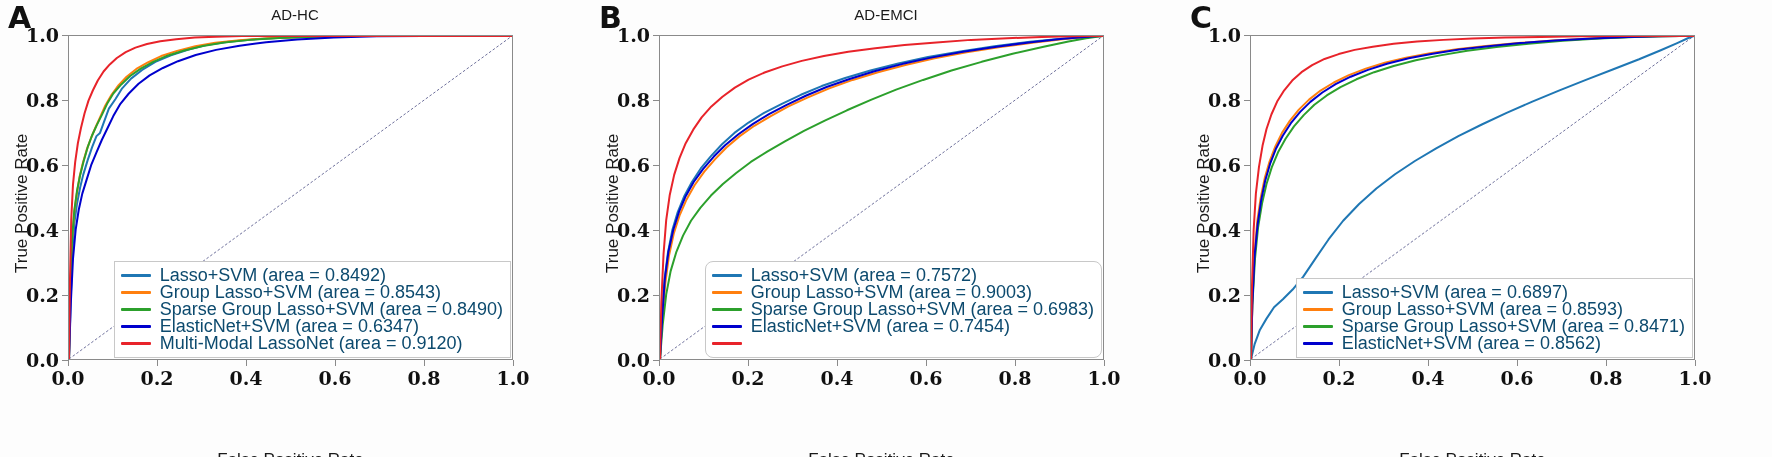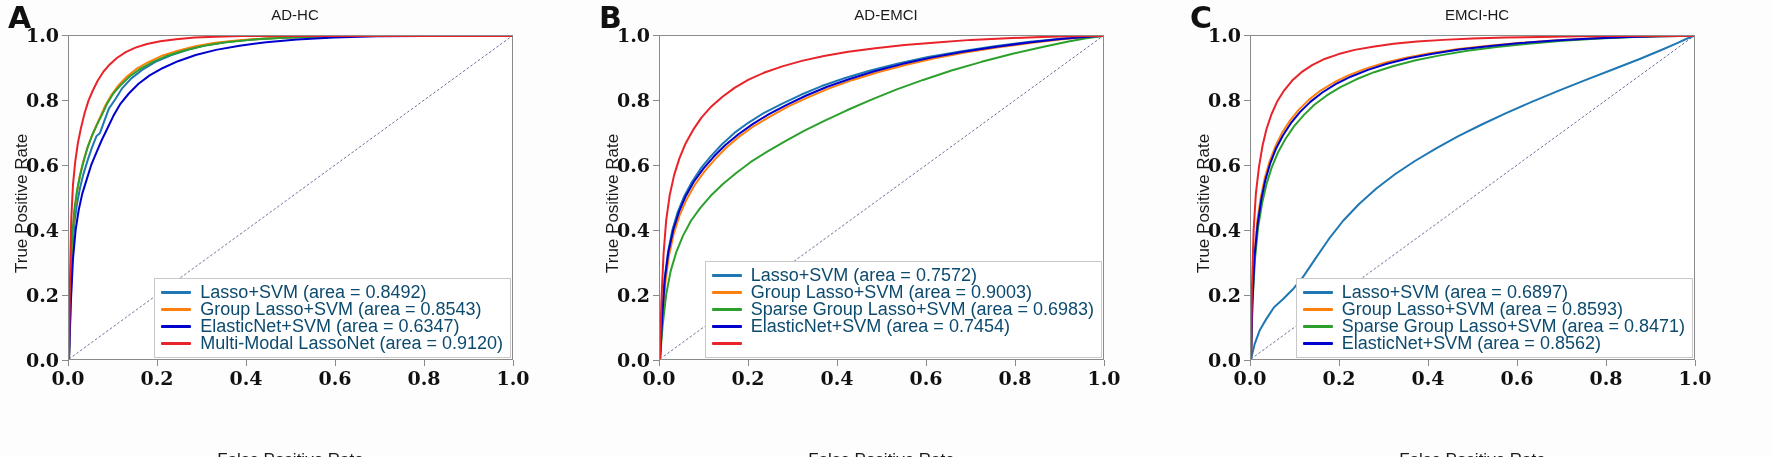--- a/index.html
+++ b/index.html
@@ -89,20 +89,24 @@
       <div class="ylabel" style="left: -56px; top: 238px;">True Positive Rate</div>
       <div class="xlabel">False Positive Rate</div>
       <div class="legend" style="right: 2px; bottom: 2px;">
           <div class="legend-row">
             <span class="legend-swatch" style="background: rgb(31, 119, 180);"></span>
             <span class="legend-text">Lasso+SVM (area = 0.8492)</span>
           </div>
           <div class="legend-row">
             <span class="legend-swatch" style="background: rgb(255, 127, 14);"></span>
             <span class="legend-text">Group Lasso+SVM (area = 0.8543)</span>
+          </div>
+          <div class="legend-row">
+            <span class="legend-swatch" style="background: rgb(44, 160, 44);"></span>
+            <span class="legend-text">Sparse Group Lasso+SVM (area = 0.8490)</span>
           </div>
           <div class="legend-row">
             <span class="legend-swatch" style="background: rgb(0, 0, 205);"></span>
             <span class="legend-text">ElasticNet+SVM (area = 0.6347)</span>
           </div>
           <div class="legend-row">
             <span class="legend-swatch" style="background: rgb(232, 35, 42);"></span>
             <span class="legend-text">Multi-Modal LassoNet (area = 0.9120)</span>
           </div>
         </div>
@@ -142,21 +146,21 @@
             <line x1="0" y1="100" x2="100" y2="0" stroke="#15195e" stroke-width="0.62" stroke-dasharray="2.6,2.0" vector-effect="non-scaling-stroke"></line>
             <path d="M0.000 100.000 L0.400 87.000 L1.000 75.500 L1.800 67.000 L2.800 60.000 L4.000 54.500 L5.500 49.500 L7.200 45.200 L9.200 41.000 L11.500 37.200 L14.000 33.500 L16.800 30.000 L20.000 26.800 L23.500 23.800 L27.500 21.000 L31.800 18.200 L36.500 15.500 L41.800 13.000 L47.500 10.700 L53.800 8.500 L60.500 6.500 L67.800 4.800 L75.500 3.200 L83.500 1.800 L90.000 0.900 L95.000 0.400 L98.000 0.100 L100.000 0.000" fill="none" stroke="#1f77b4" stroke-width="2" stroke-linejoin="round" stroke-linecap="round" vector-effect="non-scaling-stroke"></path>
             <path d="M0.000 100.000 L0.500 87.500 L1.200 76.500 L2.000 68.200 L3.100 61.200 L4.400 55.600 L6.000 50.600 L7.800 46.200 L10.000 42.000 L12.400 38.200 L15.000 34.500 L18.000 31.000 L21.300 27.800 L25.000 24.800 L29.000 21.800 L33.400 19.000 L38.200 16.200 L43.500 13.600 L49.200 11.200 L55.400 9.000 L62.000 6.900 L69.200 5.000 L76.800 3.400 L84.500 2.000 L90.800 1.000 L95.500 0.400 L98.200 0.100 L100.000 0.000" fill="none" stroke="#ff7f0e" stroke-width="2" stroke-linejoin="round" stroke-linecap="round" vector-effect="non-scaling-stroke"></path>
             <path d="M0.000 100.000 L0.600 89.500 L1.400 80.000 L2.400 72.800 L3.700 66.800 L5.200 61.800 L7.000 57.200 L9.100 53.200 L11.500 49.400 L14.200 45.800 L17.200 42.400 L20.500 39.000 L24.200 35.800 L28.200 32.600 L32.500 29.400 L37.200 26.200 L42.200 23.000 L47.600 19.800 L53.300 16.600 L59.400 13.600 L65.800 10.700 L72.600 8.000 L79.600 5.500 L86.600 3.300 L92.200 1.700 L96.200 0.700 L98.600 0.200 L100.000 0.000" fill="none" stroke="#2ca02c" stroke-width="2" stroke-linejoin="round" stroke-linecap="round" vector-effect="non-scaling-stroke"></path>
             <path d="M0.000 100.000 L0.500 86.800 L1.100 75.200 L1.900 66.800 L3.000 60.000 L4.300 54.400 L5.800 49.600 L7.600 45.200 L9.700 41.200 L12.100 37.400 L14.700 33.800 L17.700 30.400 L21.000 27.200 L24.600 24.200 L28.600 21.300 L32.900 18.500 L37.600 15.800 L42.800 13.300 L48.400 10.900 L54.600 8.700 L61.200 6.700 L68.400 4.900 L76.000 3.300 L83.800 1.900 L90.400 0.900 L95.200 0.400 L98.100 0.100 L100.000 0.000" fill="none" stroke="#0000cd" stroke-width="2" stroke-linejoin="round" stroke-linecap="round" vector-effect="non-scaling-stroke"></path>
             <path d="M0.000 100.000 L0.300 82.500 L0.800 67.500 L1.400 57.000 L2.200 49.200 L3.200 43.000 L4.400 37.800 L5.800 33.200 L7.500 29.000 L9.400 25.200 L11.600 21.800 L14.100 18.800 L16.900 16.000 L20.000 13.500 L23.600 11.300 L27.600 9.400 L32.000 7.700 L37.000 6.200 L42.500 4.900 L48.600 3.800 L55.200 2.800 L62.400 2.000 L70.200 1.200 L78.400 0.700 L86.200 0.300 L92.500 0.100 L97.000 0.000 L100.000 0.000" fill="none" stroke="#e8232a" stroke-width="2" stroke-linejoin="round" stroke-linecap="round" vector-effect="non-scaling-stroke"></path>
           </svg>
       </div>
       <div class="ylabel" style="left: -56px; top: 238px;">True Positive Rate</div>
       <div class="xlabel">False Positive Rate</div>
-      <div class="legend" style="right: 2px; bottom: 2px;">
+      <div class="legend" style="right: 2px; bottom: 2px; border-radius: 8px;">
           <div class="legend-row">
             <span class="legend-swatch" style="background: rgb(31, 119, 180);"></span>
             <span class="legend-text">Lasso+SVM (area = 0.7572)</span>
           </div>
           <div class="legend-row">
             <span class="legend-swatch" style="background: rgb(255, 127, 14);"></span>
             <span class="legend-text">Group Lasso+SVM (area = 0.9003)</span>
           </div>
           <div class="legend-row">
             <span class="legend-swatch" style="background: rgb(44, 160, 44);"></span>
@@ -192,21 +196,20 @@
         <div class="tickmark-x" style="left: 60%;"></div>
         <div class="xtick" style="left: 80%;">0.8</div>
         <div class="tickmark-x" style="left: 80%;"></div>
         <div class="xtick" style="left: 100%;">1.0</div>
         <div class="tickmark-x" style="left: 100%;"></div>
       </div>
   </div>
 
   <div class="panel panel-c">
     <div class="panel-letter">C</div>
-    <div class="panel-title">EMCI-HC</div>
     <div class="plot-wrap">
       <div class="axes">
         <svg viewBox="0 0 100 100" preserveAspectRatio="none">
             <line x1="0" y1="100" x2="100" y2="0" stroke="#15195e" stroke-width="0.62" stroke-dasharray="2.6,2.0" vector-effect="non-scaling-stroke"></line>
             <path d="M0.000 100.000 L0.800 95.500 L2.000 91.000 L3.500 87.500 L5.200 84.000 L7.200 81.500 L9.400 78.500 L11.800 74.500 L14.500 69.000 L17.500 63.000 L20.800 57.200 L24.400 52.000 L28.300 47.200 L32.500 42.800 L37.000 38.700 L41.800 34.800 L46.800 31.000 L52.100 27.400 L57.700 23.800 L63.500 20.300 L69.500 16.900 L75.600 13.600 L81.800 10.300 L87.600 7.200 L92.500 4.400 L96.200 2.200 L98.600 0.700 L100.000 0.000" fill="none" stroke="#1f77b4" stroke-width="2" stroke-linejoin="round" stroke-linecap="round" vector-effect="non-scaling-stroke"></path>
             <path d="M0.000 100.000 L0.300 82.500 L0.800 67.500 L1.400 57.500 L2.200 50.000 L3.100 44.000 L4.200 38.800 L5.500 34.200 L7.000 30.000 L8.800 26.200 L10.800 22.800 L13.100 19.700 L15.700 16.900 L18.700 14.400 L22.100 12.100 L25.900 10.100 L30.200 8.300 L35.000 6.700 L40.400 5.300 L46.400 4.100 L53.000 3.100 L60.300 2.200 L68.200 1.400 L76.600 0.800 L85.000 0.300 L91.800 0.100 L96.800 0.000 L100.000 0.000" fill="none" stroke="#ff7f0e" stroke-width="2" stroke-linejoin="round" stroke-linecap="round" vector-effect="non-scaling-stroke"></path>
             <path d="M0.000 100.000 L0.300 83.500 L0.900 69.000 L1.600 59.200 L2.500 51.800 L3.500 45.800 L4.700 40.600 L6.100 36.000 L7.800 31.800 L9.700 28.000 L11.900 24.500 L14.300 21.300 L17.100 18.400 L20.200 15.800 L23.800 13.400 L27.800 11.200 L32.200 9.300 L37.200 7.500 L42.700 6.000 L48.800 4.600 L55.400 3.400 L62.600 2.400 L70.400 1.500 L78.600 0.800 L86.600 0.300 L92.800 0.100 L97.200 0.000 L100.000 0.000" fill="none" stroke="#2ca02c" stroke-width="2" stroke-linejoin="round" stroke-linecap="round" vector-effect="non-scaling-stroke"></path>
             <path d="M0.000 100.000 L0.300 83.000 L0.800 68.200 L1.500 58.200 L2.300 50.800 L3.200 44.800 L4.300 39.600 L5.600 35.000 L7.200 30.800 L9.000 27.000 L11.100 23.500 L13.400 20.400 L16.100 17.500 L19.100 14.900 L22.500 12.600 L26.400 10.500 L30.700 8.600 L35.600 6.900 L41.000 5.500 L47.000 4.200 L53.600 3.200 L60.800 2.200 L68.600 1.400 L77.000 0.800 L85.200 0.300 L92.000 0.100 L96.900 0.000 L100.000 0.000" fill="none" stroke="#0000cd" stroke-width="2" stroke-linejoin="round" stroke-linecap="round" vector-effect="non-scaling-stroke"></path>
             <path d="M0.000 100.000 L0.200 78.500 L0.600 60.000 L1.100 48.800 L1.800 40.500 L2.600 34.000 L3.500 28.800 L4.600 24.300 L5.900 20.300 L7.500 16.800 L9.300 13.800 L11.400 11.200 L13.800 9.000 L16.600 7.100 L19.800 5.600 L23.400 4.300 L27.500 3.300 L32.200 2.400 L37.500 1.700 L43.400 1.200 L50.000 0.800 L57.400 0.500 L65.400 0.300 L74.200 0.100 L83.200 0.000 L91.000 0.000 L96.600 0.000 L100.000 0.000" fill="none" stroke="#e8232a" stroke-width="2" stroke-linejoin="round" stroke-linecap="round" vector-effect="non-scaling-stroke"></path>
           </svg>

